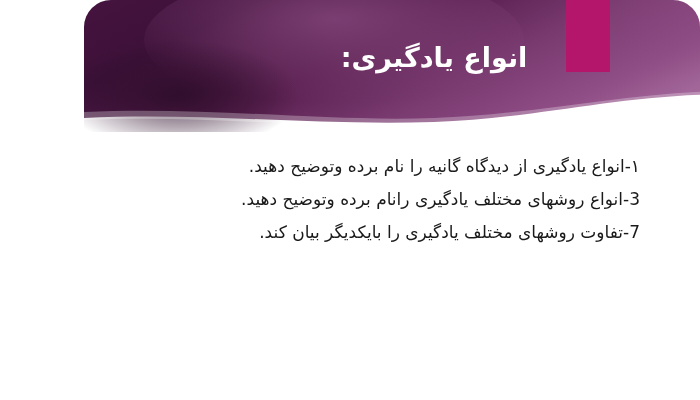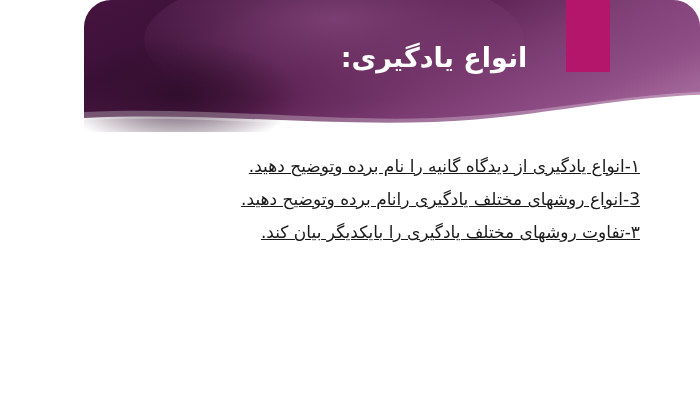--- a/index.html
+++ b/index.html
@@ -68,21 +68,20 @@
     left: 60px;
     direction: rtl;
     text-align: right;
   }
   .body-line {
     color: #1a1a1a;
     font-size: 17px;
     line-height: 1.95;
     white-space: nowrap;
     text-align: right;
-    text-decoration: underline;
   }
 </style>
 </head>
 <body>
 
 <div class="slide">
 
   <div class="header-band">
     <svg width="700" height="132" viewBox="0 0 700 132" xmlns="http://www.w3.org/2000/svg">
       <defs>
@@ -111,16 +110,16 @@
     </svg>
   </div>
 
   <div class="accent-rect"></div>
 
   <div class="slide-title">انواع یادگیری:</div>
 
   <div class="body-block">
     <div class="body-line">۱-انواع یادگیری از دیدگاه گانیه را نام برده وتوضیح دهید.</div>
     <div class="body-line">3-انواع روشهای مختلف یادگیری رانام برده وتوضیح دهید.</div>
-    <div class="body-line">۳-تفاوت روشهای مختلف یادگیری را بایکدیگر بیان کند.</div>
+    <div class="body-line">7-تفاوت روشهای مختلف یادگیری را بایکدیگر بیان کند.</div>
   </div>
 
 </div>
 
 </body></html>

